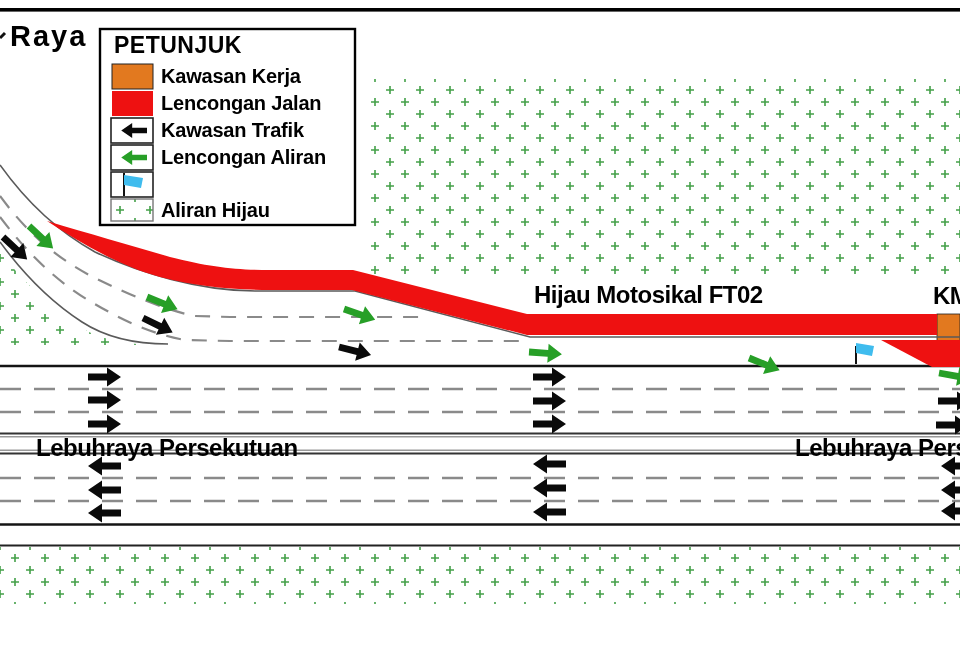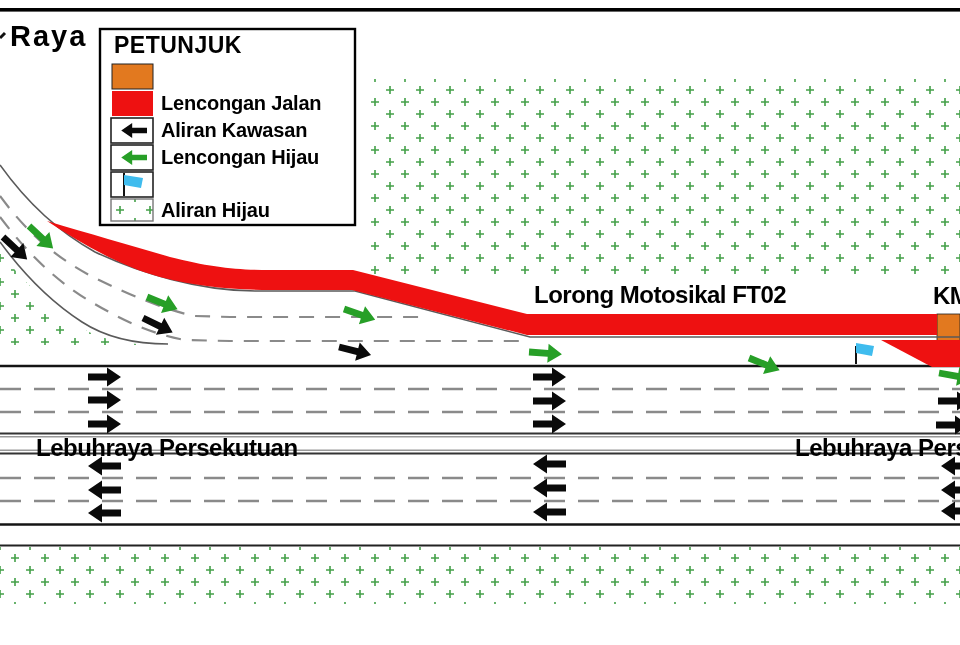--- a/index.html
+++ b/index.html
@@ -126,22 +126,23 @@
         <line x1="124" y1="173" x2="124" y2="196" stroke="#111" stroke-width="2"></line>
         <polygon class="flagfill" points="124,175 143,178 141,188 124,185"></polygon>
       </g>
       <rect x="111" y="199" width="42" height="22" fill="url(#crosses)" stroke="#777" stroke-width="1.4"></rect>
     </g>
   </svg>
 
   <div class="lbl lbl-raya">Raya</div>
   <div class="lbl lbl-petunjuk">PETUNJUK</div>
 
+  <div class="legend-label" style="top:63px">Kawasan Kerja</div>
   <div class="legend-label" style="top:90px">Lencongan Jalan</div>
-  <div class="legend-label" style="top:117px">Aliran Kawasan</div>
-  <div class="legend-label" style="top:144px">Lencongan Hijau</div>
+  <div class="legend-label" style="top:117px">Kawasan Trafik</div>
+  <div class="legend-label" style="top:144px">Lencongan Aliran</div>
   <div class="legend-label" style="top:197px">Aliran Hijau</div>
 
-  <div class="lbl lbl-lorong">Lorong Motosikal FT02</div>
+  <div class="lbl lbl-lorong">Hijau Motosikal FT02</div>
   <div class="lbl lbl-km">KM</div>
   <div class="lbl lbl-leb-left">Lebuhraya Persekutuan</div>
   <div class="lbl lbl-leb-right">Lebuhraya Persekutuan</div>
 </div>
 
 </body></html>

